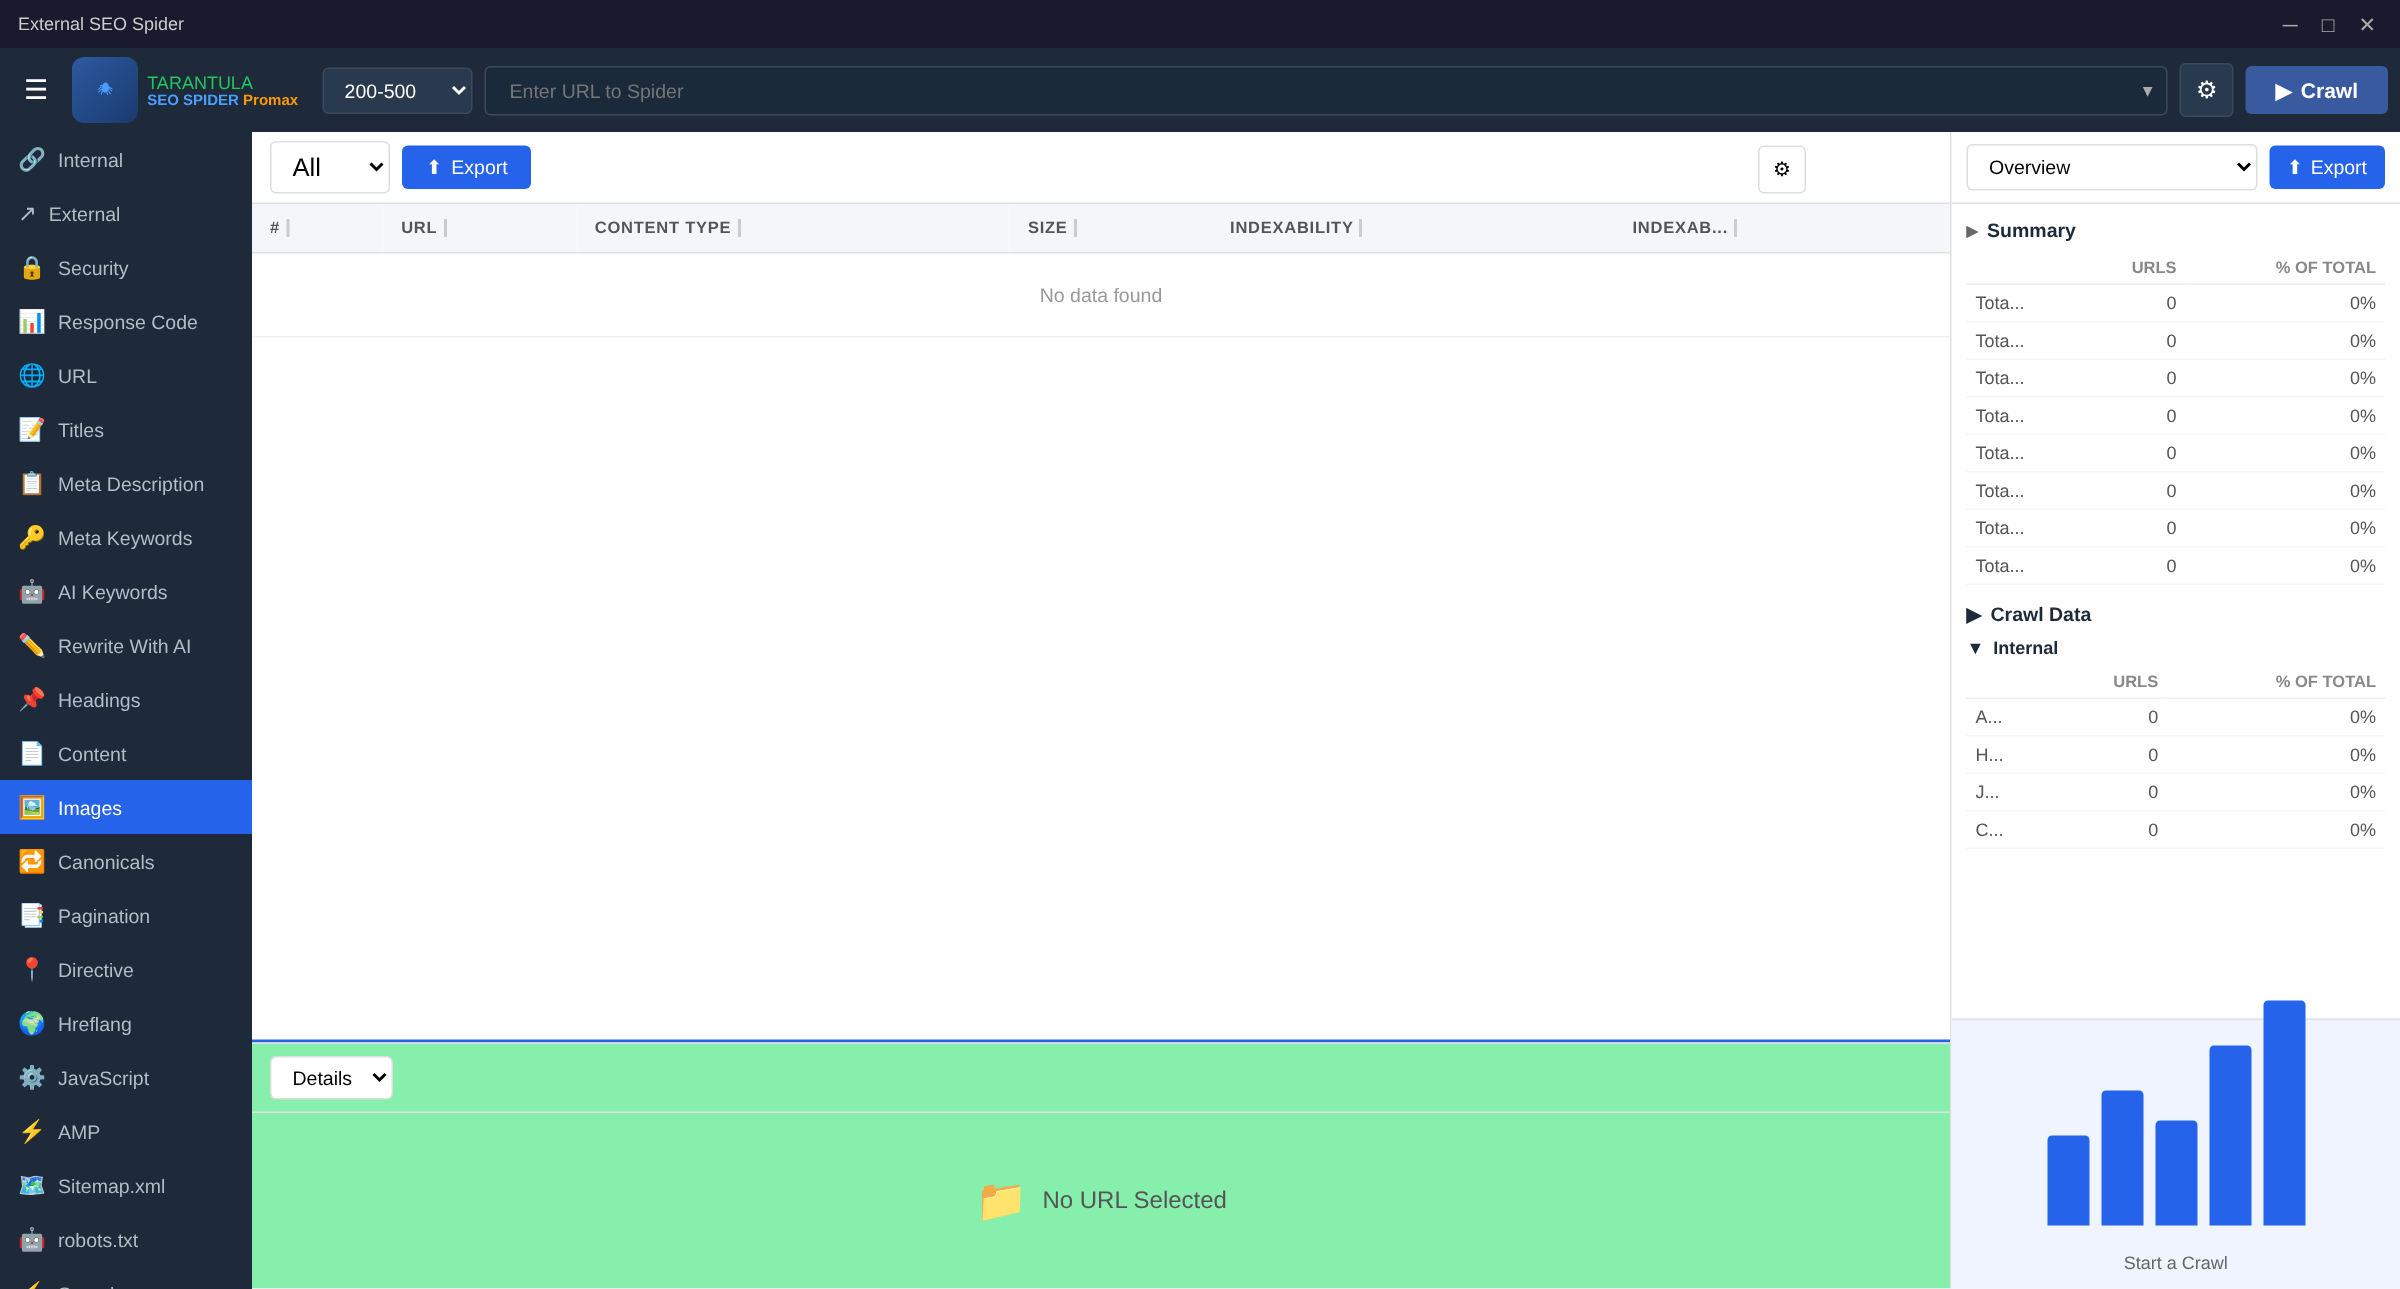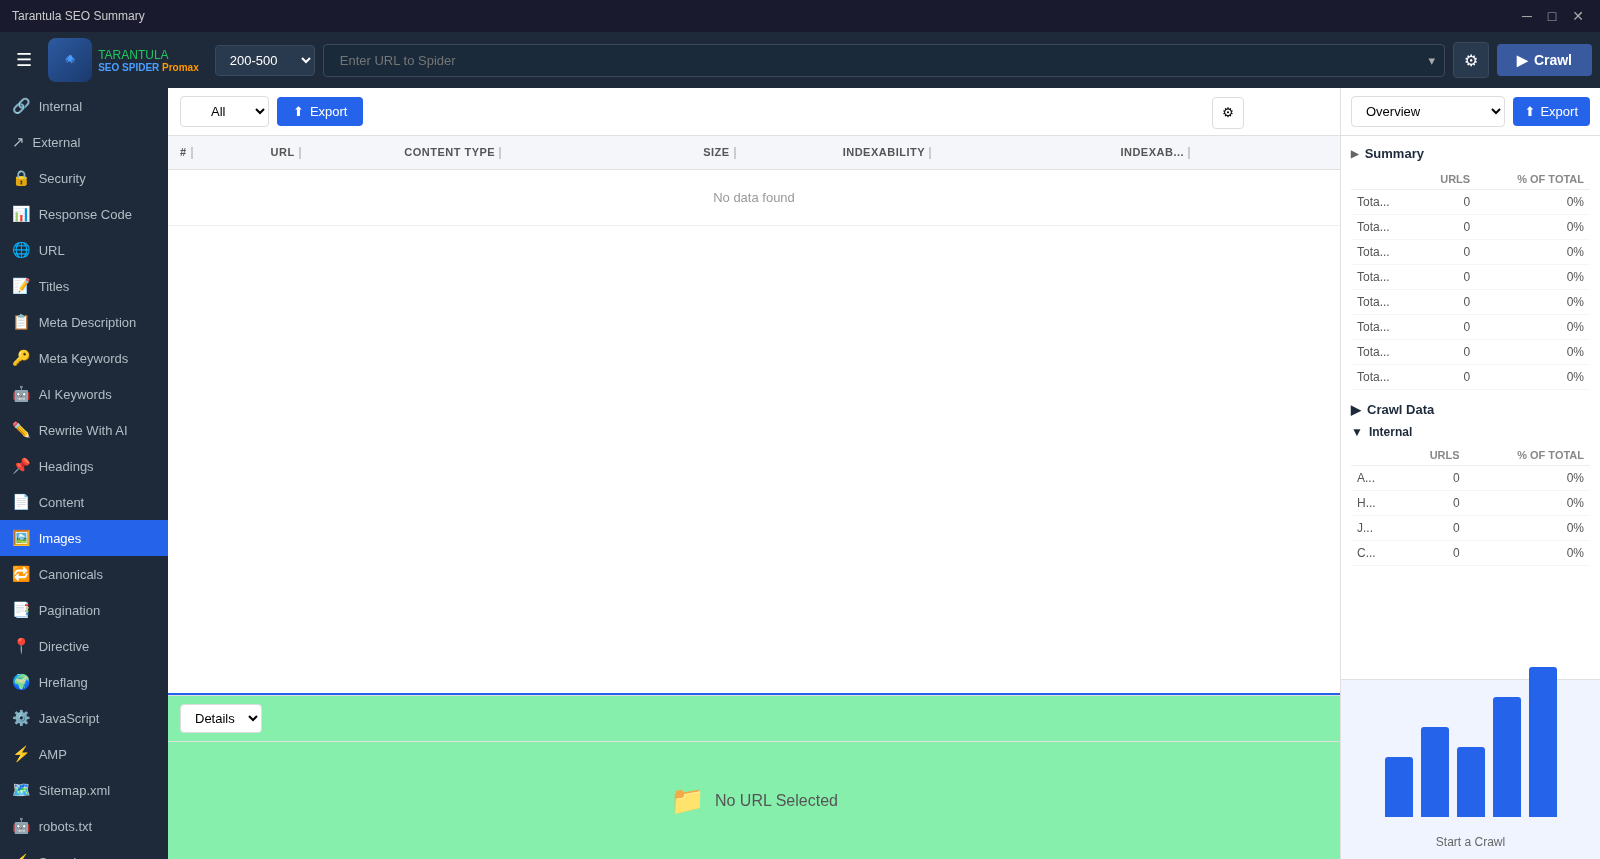--- a/index.html
+++ b/index.html
@@ -102,22 +102,22 @@
     }
 
     
     .content-toolbar {
       height: 48px;
       background: white;
       border-bottom: 1px solid #e0e0e0;
       display: flex; align-items: center; padding: 0 12px; gap: 8px;
     }
     .filter-select {
-      padding: 6px 26px; border: 1px solid #ddd; border-radius: 4px;
-      background: white; font-size: 13px; min-width: 80px; cursor: pointer;
+      padding: 6px 10px; border: 1px solid #ddd; border-radius: 4px;
+      background: white; font-size: 17px; min-width: 80px; cursor: pointer;
     }
     .export-btn {
       background: #2563eb; color: white; border: none;
       padding: 7px 16px; border-radius: 4px; cursor: pointer;
       font-size: 13px; display: flex; align-items: center; gap: 6px;
     }
     .search-input-wrap { display: flex; align-items: center; margin-left: auto; gap: 16px; flex-direction: column; }
     .search-input {
       padding: 7px 12px; border: 1px solid #ddd; border-radius: 4px;
       font-size: 13px; width: 200px; background: #f9f9f9;
@@ -169,21 +169,21 @@
       background: white; font-size: 13px; cursor: pointer;
     }
     .no-url-selected {
       flex: 1; display: flex; align-items: center; justify-content: center;
       gap: 10px; color: #555; font-size: 16px;
     }
     .folder-icon { font-size: 28px; }
 
     
     .right-panel {
-      width: 260px;
+      width: 300px;
       background: white;
       border-left: 1px solid #e0e0e0;
       display: flex; flex-direction: column;
       overflow: hidden;
     }
     .right-panel-toolbar {
       padding: 8px 10px; border-bottom: 1px solid #e0e0e0;
       display: flex; align-items: center; justify-content: space-between;
     }
     .overview-select {
@@ -256,21 +256,21 @@
       width: 28px; background: #2563eb; border-radius: 3px 3px 0 0;
     }
     .chart-label {
       font-size: 12px; color: #666; margin-top: 18px;
     }
   </style>
 </head>
 <body>
 
 <div class="title-bar">
-  <span>Tarantula SEO Summary</span>
+  <span>External SEO Spider</span>
   <div class="title-bar-controls">
     <button class="title-bar-btn">─</button>
     <button class="title-bar-btn">□</button>
     <button class="title-bar-btn">✕</button>
   </div>
 </div>
 
 <div class="top-bar">
   <button class="hamburger-btn">☰</button>
   <div class="logo-area">

